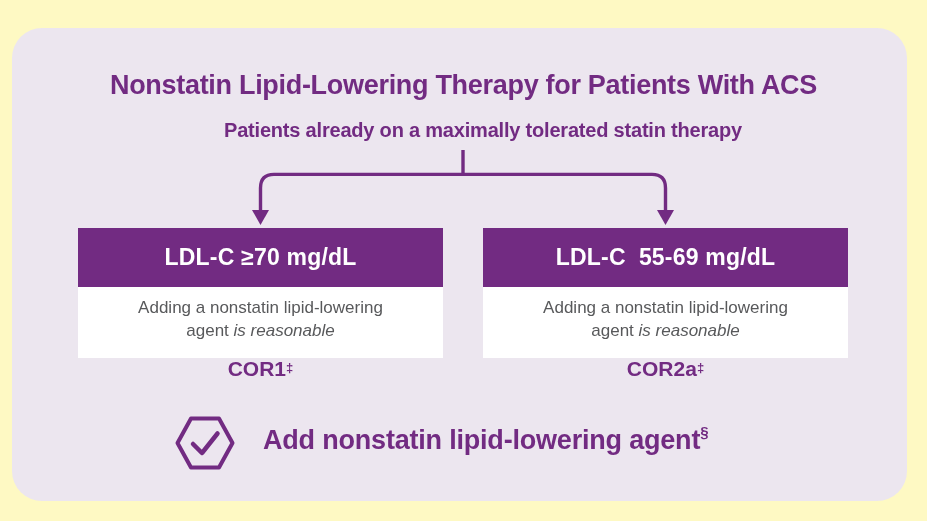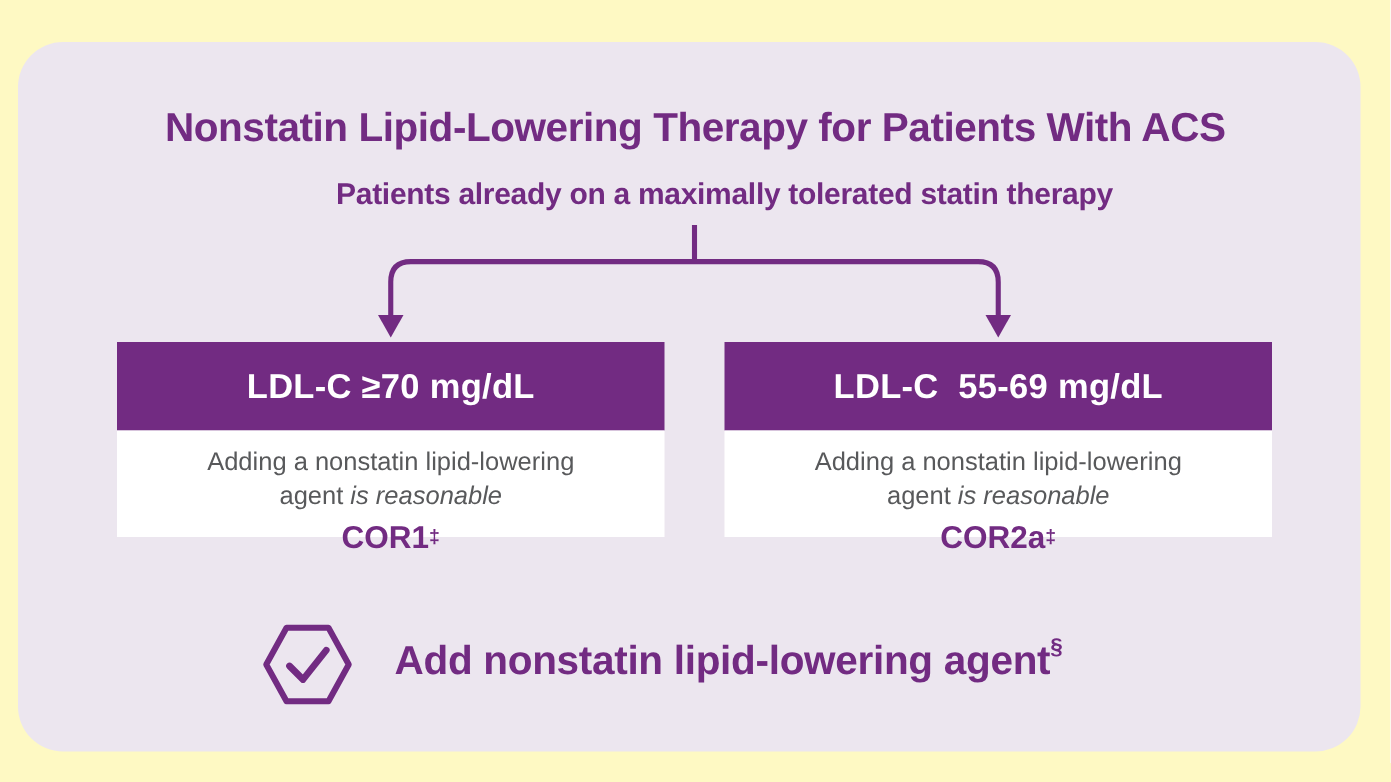--- a/index.html
+++ b/index.html
@@ -75,21 +75,21 @@
     background: var(--white);
     height: 71px;
     padding-top: 9px;
     text-align: center;
     color: var(--body_text);
     font-size: 17px;
     line-height: 23px;
   }
   .box-body .italic { font-style: italic; }
   .cor {
-    margin-top: 4px;
+    margin-top: 14px;
     color: var(--purple);
     font-weight: bold;
     font-size: 21px;
     line-height: 26px;
   }
   .cor sup {
     font-size: 13px;
     vertical-align: top;
     position: relative;
     top: -1px;

